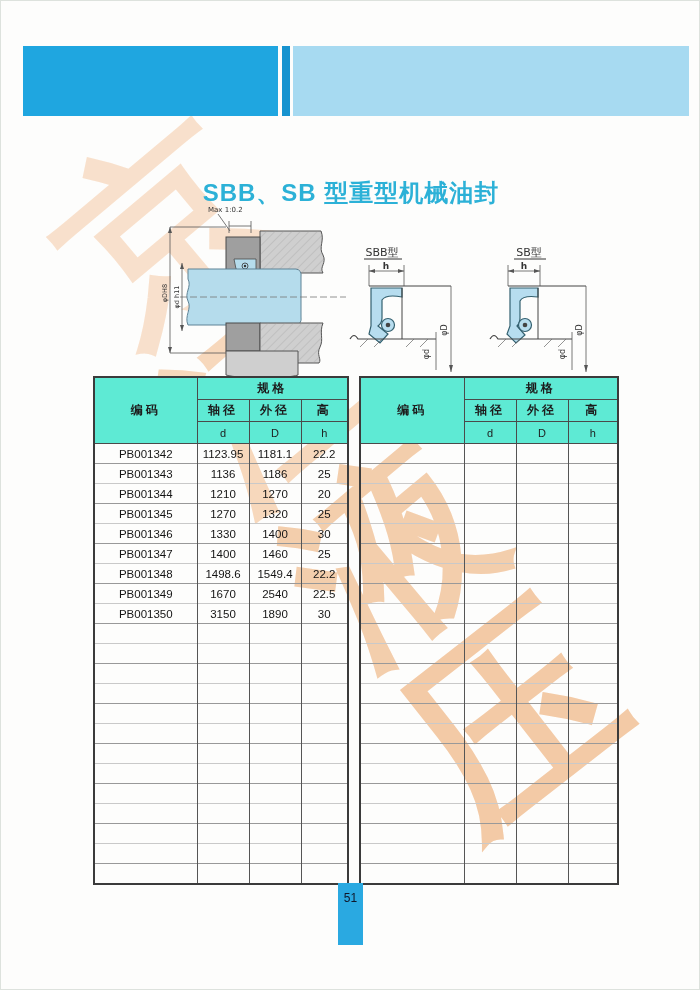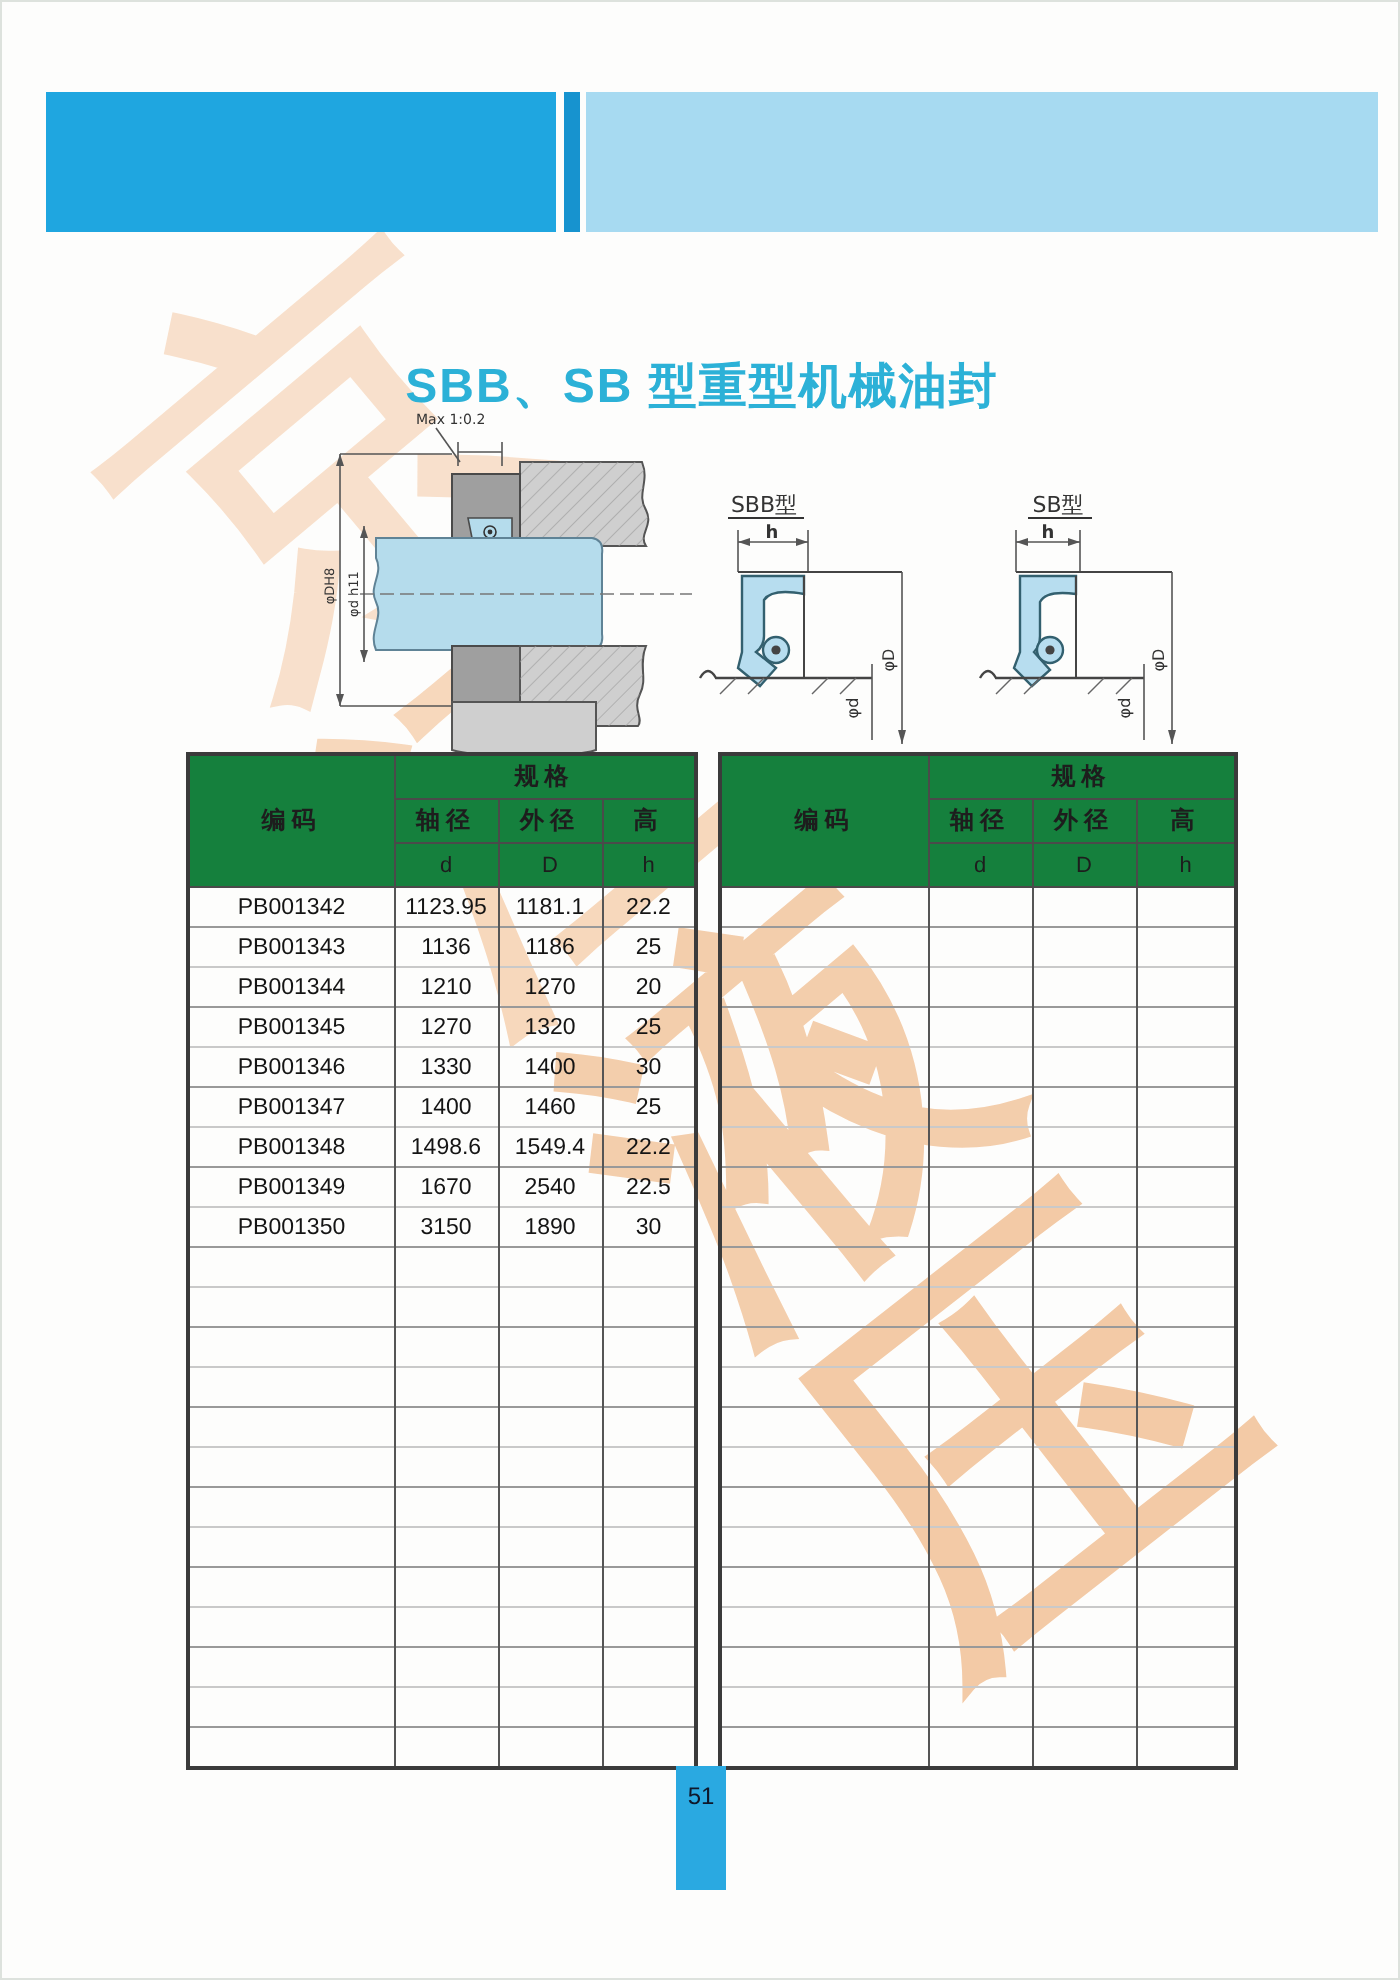--- a/index.html
+++ b/index.html
@@ -49,21 +49,21 @@
 
   
   .dtable{
     position:absolute;z-index:2;top:375px;height:492px;
     border-collapse:collapse;table-layout:fixed;
     border:2px solid #3b3b3b;background:transparent;
   }
   #table-left{left:92px;width:254px;}
   #table-right{left:358px;width:258px;}
   .dtable thead td{
-    background:#15803d;border:1px solid #4a4a4a;
+    background:#5eead4;border:1px solid #4a4a4a;
     text-align:center;color:#1d1d1d;height:21px;padding:0;
   }
   .dtable thead .hd-cn{font-size:12px;font-weight:bold;letter-spacing:3px;}
   .dtable thead .hd-sub{font-size:11px;font-weight:normal;letter-spacing:0;}
   .dtable tbody td{
     border-left:1px solid #555;padding:0;height:19px;
     font-size:11.5px;color:#141414;text-align:center;background:transparent;
   }
   .dtable tbody td:first-child{border-left:none;}
   .dtable tbody tr{border-bottom:1px solid #999;margin-top:30px;}

